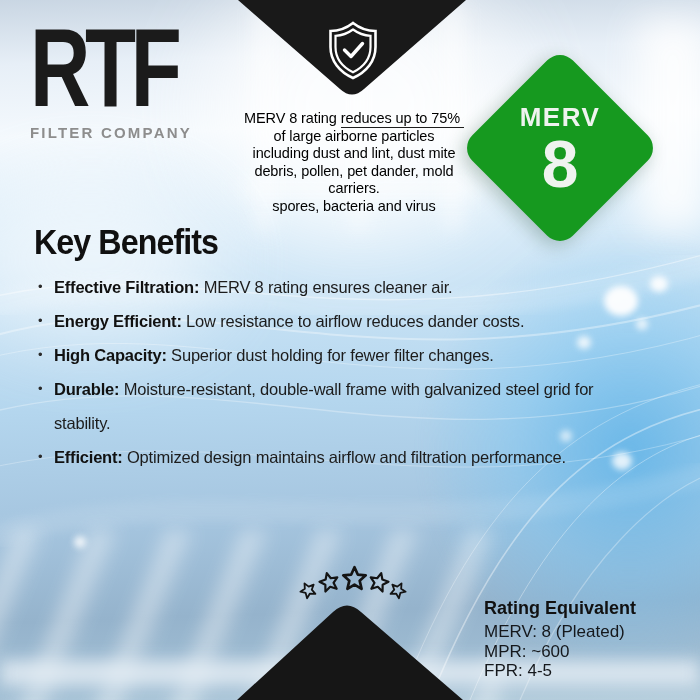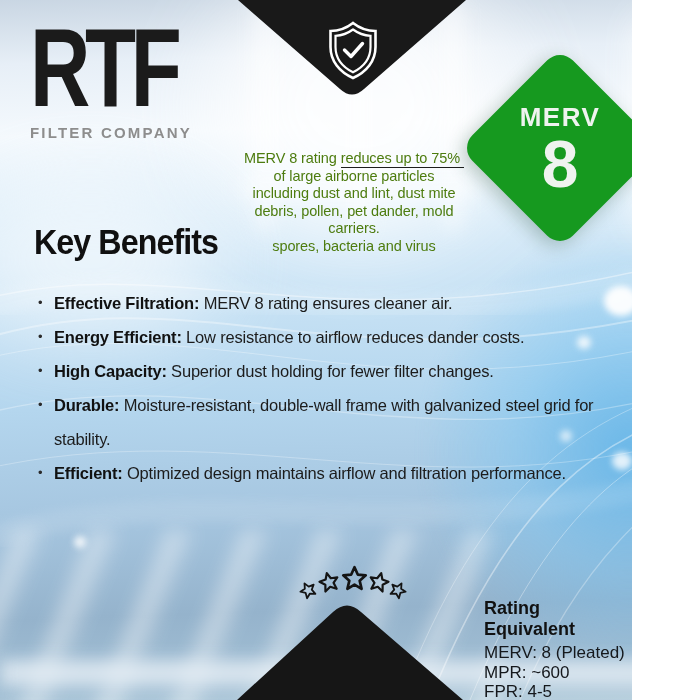--- a/index.html
+++ b/index.html
@@ -1,19 +1,19 @@
 <!DOCTYPE html>
 <html><head>
 <meta charset="utf-8">
 <style>
   * { margin:0; padding:0; box-sizing:border-box; }
   html,body { width:700px; height:700px; }
   body { font-family:"Liberation Sans", sans-serif; }
 
-  .poster { position:relative; width:632px; height:700px; overflow:hidden; background:#dfeaf4; }
+  .poster { position:relative; width:700px; height:700px; overflow:hidden; background:#dfeaf4; }
 
   
   .bg-base { position:absolute; inset:0;
     background:linear-gradient(178deg,
       #c9d6e3 0%, #e7eff7 9%, #f4f9fd 19%, #dcedf9 30%,
       #c6e1f4 44%, #b4d6ee 57%, #a6c6e0 72%, #95b3cc 86%, #a2bfd4 96%, #b7cfdd 100%); }
   .bg-window-glow { position:absolute; left:210px; top:-30px; width:300px; height:270px;
     background:#ffffff; filter:blur(45px); opacity:.8; border-radius:50%; }
   .bg-window-bar { position:absolute; background:#ffffff; filter:blur(10px); opacity:.65; }
   .bar1 { left:258px; top:0; width:14px; height:230px; }
@@ -48,37 +48,37 @@
   .logo-text { font-size:110px; font-weight:700; color:#1b1b1b; letter-spacing:-7px;
     transform:scaleX(.76) scaleY(1.02); transform-origin:left top; line-height:108px; }
   .logo-sub { margin-top:4px; font-size:15px; font-weight:700; color:#8d8d8d; letter-spacing:2.2px; }
 
   
   .pennant { position:absolute; left:238px; top:0; }
   .shield { position:absolute; left:325px; top:20px; }
 
   
   .intro { position:absolute; left:234px; top:110px; width:240px; text-align:center;
-    font-size:14.5px; line-height:17.5px; font-weight:500; color:#4d7c0f; letter-spacing:-.1px;margin-top:40px; }
+    font-size:14.5px; line-height:17.5px; font-weight:500; color:#000000; letter-spacing:-.1px; }
   .intro .line { white-space:nowrap; }
   .intro .u { border-bottom:1.6px solid #1d1d1d; padding-bottom:.5px; padding-right:4px; }
 
   
   .badge { position:absolute; left:489px; top:77px; width:142px; height:142px;
     background:#16991f; border-radius:18px; transform:rotate(45deg);
     box-shadow:0 6px 18px rgba(30,70,40,.28); }
   .badge-inner { position:absolute; inset:0; transform:rotate(-45deg);
     display:flex; flex-direction:column; align-items:center; justify-content:center; color:#eff3ef; }
   .badge-label { font-size:26px; font-weight:700; letter-spacing:1.5px; }
   .badge-value { font-size:66px; font-weight:700; line-height:62px; }
 
   
   .kb-title { position:absolute; left:34px; top:222px; font-size:35px; font-weight:700;
     color:#101010; letter-spacing:-1px; transform:scaleX(.92); transform-origin:left top; }
-  .kb-list { position:absolute; left:36px; top:270px; width:618px; list-style:none;margin-top:16px; }
+  .kb-list { position:absolute; left:36px; top:270px; width:618px; list-style:none; }
   .kb-list li { position:relative; padding-left:18px; font-size:16.5px; line-height:34px;
     color:#1c1c1c; letter-spacing:-.2px; }
   .kb-list li::before { content:"•"; position:absolute; left:2px; top:0; font-size:13px; color:#2a2a2a; }
   .kb-label { font-weight:700; color:#111111; }
 
   
   .stars { position:absolute; left:299px; top:565px; width:110px; height:52px; }
   .star { position:absolute; }
   .st1 { left:0px;  top:16px; transform:rotate(-28deg); }
   .st2 { left:19px; top:6px;  transform:rotate(-14deg); }

